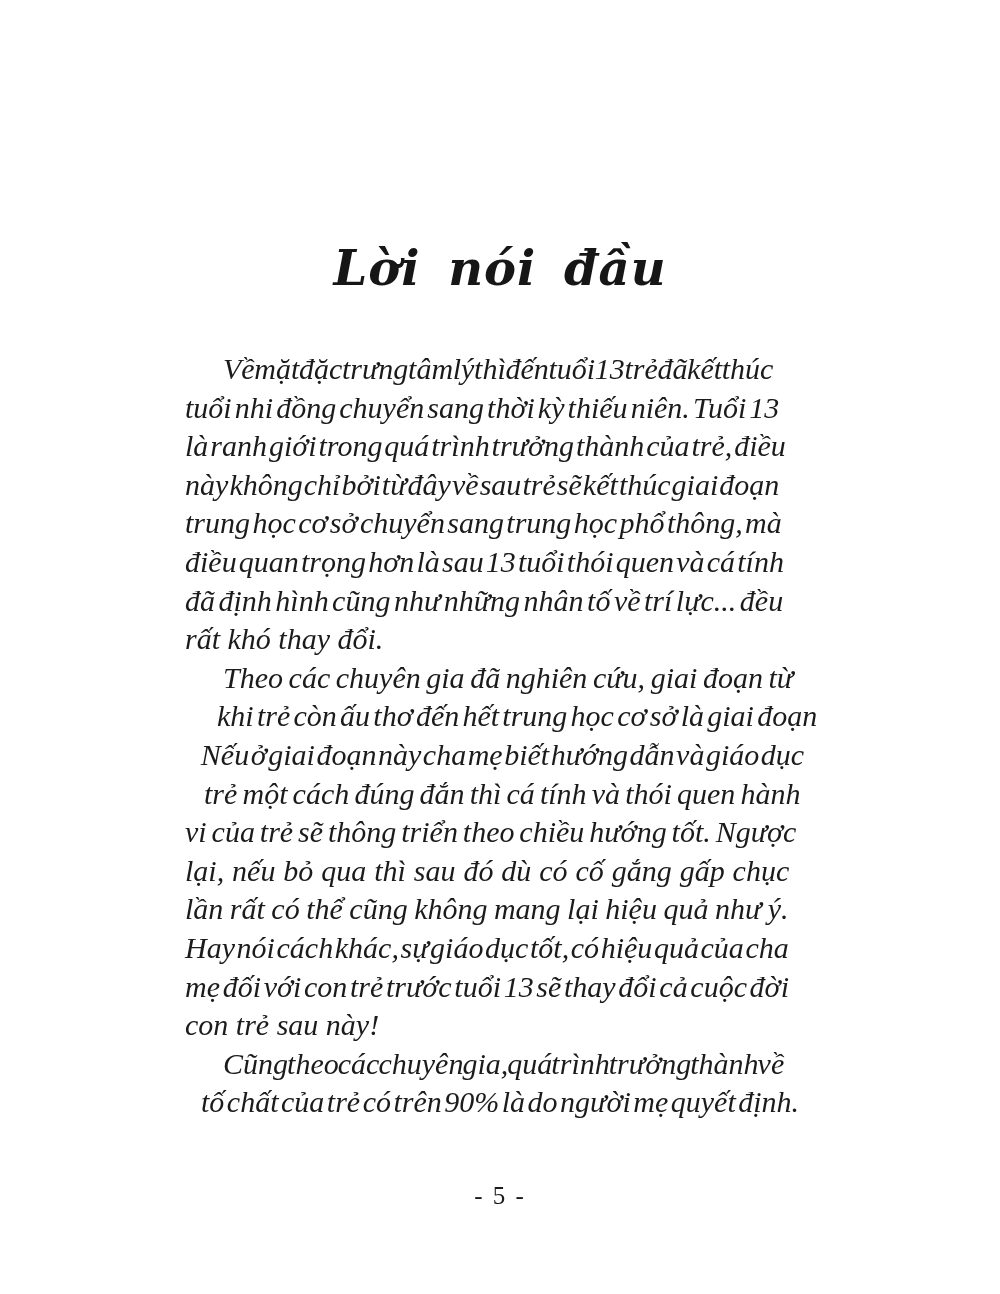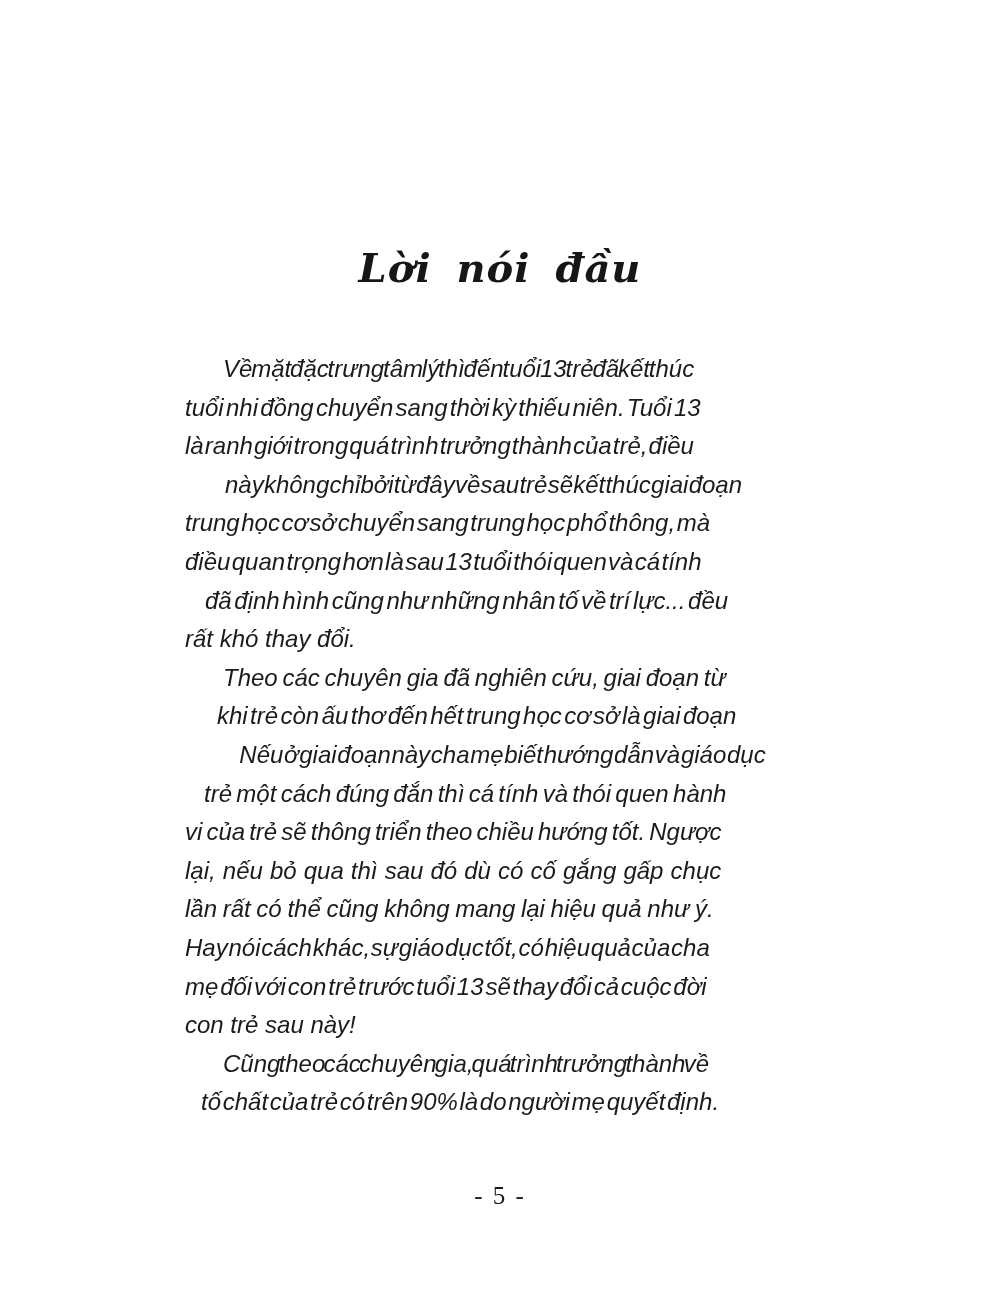--- a/index.html
+++ b/index.html
@@ -18,35 +18,35 @@
   }
   .title {
     position: absolute;
     top: 228px;
     left: 0;
     right: 0;
     text-align: center;
     font-family: "DejaVu Serif", serif;
     font-style: italic;
     font-weight: bold;
-    font-size: 40px;
+    font-size: 48px;
     line-height: 80px;
     letter-spacing: 1px;
     word-spacing: 10px;
     color: #161616;
     margin: 0;
   }
   .body-text {
     position: absolute;
     top: 350px;
     left: 185px;
     width: 635px;
-    font-family: Liberation Sans, sans-serif;
+    font-family: Liberation Serif, serif;
     font-style: italic;
-    font-size: 24px;
+    font-size: 30px;
     color: #1b1b1b;
   }
   .paragraph {
     margin: 0;
   }
   .line {
     width: 635px;
     box-sizing: border-box;
     height: 38.6px;
     line-height: 38.6px;
@@ -73,24 +73,24 @@
 <body>
 
 <div class="page">
   <h1 class="title">Lời nói đầu</h1>
 
   <div class="body-text">
       <div class="paragraph">
         <div class="line indent" style="word-spacing: -7.82px;"><span class="line-text">Về mặt đặc trưng tâm lý thì đến tuổi 13 trẻ đã kết thúc</span></div>
         <div class="line" style="word-spacing: -4.41px;"><span class="line-text">tuổi nhi đồng chuyển sang thời kỳ thiếu niên. Tuổi 13</span></div>
         <div class="line" style="word-spacing: -5.56px;"><span class="line-text">là ranh giới trong quá trình trưởng thành của trẻ, điều</span></div>
-        <div class="line" style="word-spacing: -6.44px; margin-left: 40px;"><span class="line-text">này không chỉ bởi từ đây về sau trẻ sẽ kết thúc giai đoạn</span></div>
+        <div class="line" style="word-spacing: -6.44px;"><span class="line-text">này không chỉ bởi từ đây về sau trẻ sẽ kết thúc giai đoạn</span></div>
         <div class="line" style="word-spacing: -5.1px;"><span class="line-text">trung học cơ sở chuyển sang trung học phổ thông, mà</span></div>
         <div class="line" style="word-spacing: -5.31px;"><span class="line-text">điều quan trọng hơn là sau 13 tuổi thói quen và cá tính</span></div>
-        <div class="line" style="word-spacing: -4.02px; margin-left: 20px;"><span class="line-text">đã định hình cũng như những nhân tố về trí lực... đều</span></div>
+        <div class="line" style="word-spacing: -4.02px;"><span class="line-text">đã định hình cũng như những nhân tố về trí lực... đều</span></div>
         <div class="line last"><span class="line-text">rất khó thay đổi.</span></div>
       </div>
       <div class="paragraph">
         <div class="line indent" style="word-spacing: -1.94px;"><span class="line-text">Theo các chuyên gia đã nghiên cứu, giai đoạn từ</span></div>
         <div class="line" style="word-spacing: -4.25px; margin-left: 32px;"><span class="line-text">khi trẻ còn ấu thơ đến hết trung học cơ sở là giai đoạn</span></div>
         <div class="line" style="word-spacing: -5.97px; text-align: center;"><span class="line-text">Nếu ở giai đoạn này cha mẹ biết hướng dẫn và giáo dục</span></div>
         <div class="line" style="word-spacing: -2.36px; margin-left: 19px;"><span class="line-text">trẻ một cách đúng đắn thì cá tính và thói quen hành</span></div>
         <div class="line" style="word-spacing: -2.58px;"><span class="line-text">vi của trẻ sẽ thông triển theo chiều hướng tốt. Ngược</span></div>
         <div class="line" style="word-spacing: 0.43px;"><span class="line-text">lại, nếu bỏ qua thì sau đó dù có cố gắng gấp chục</span></div>
         <div class="line" style="word-spacing: -1px;"><span class="line-text">lần rất có thể cũng không mang lại hiệu quả như ý.</span></div>

